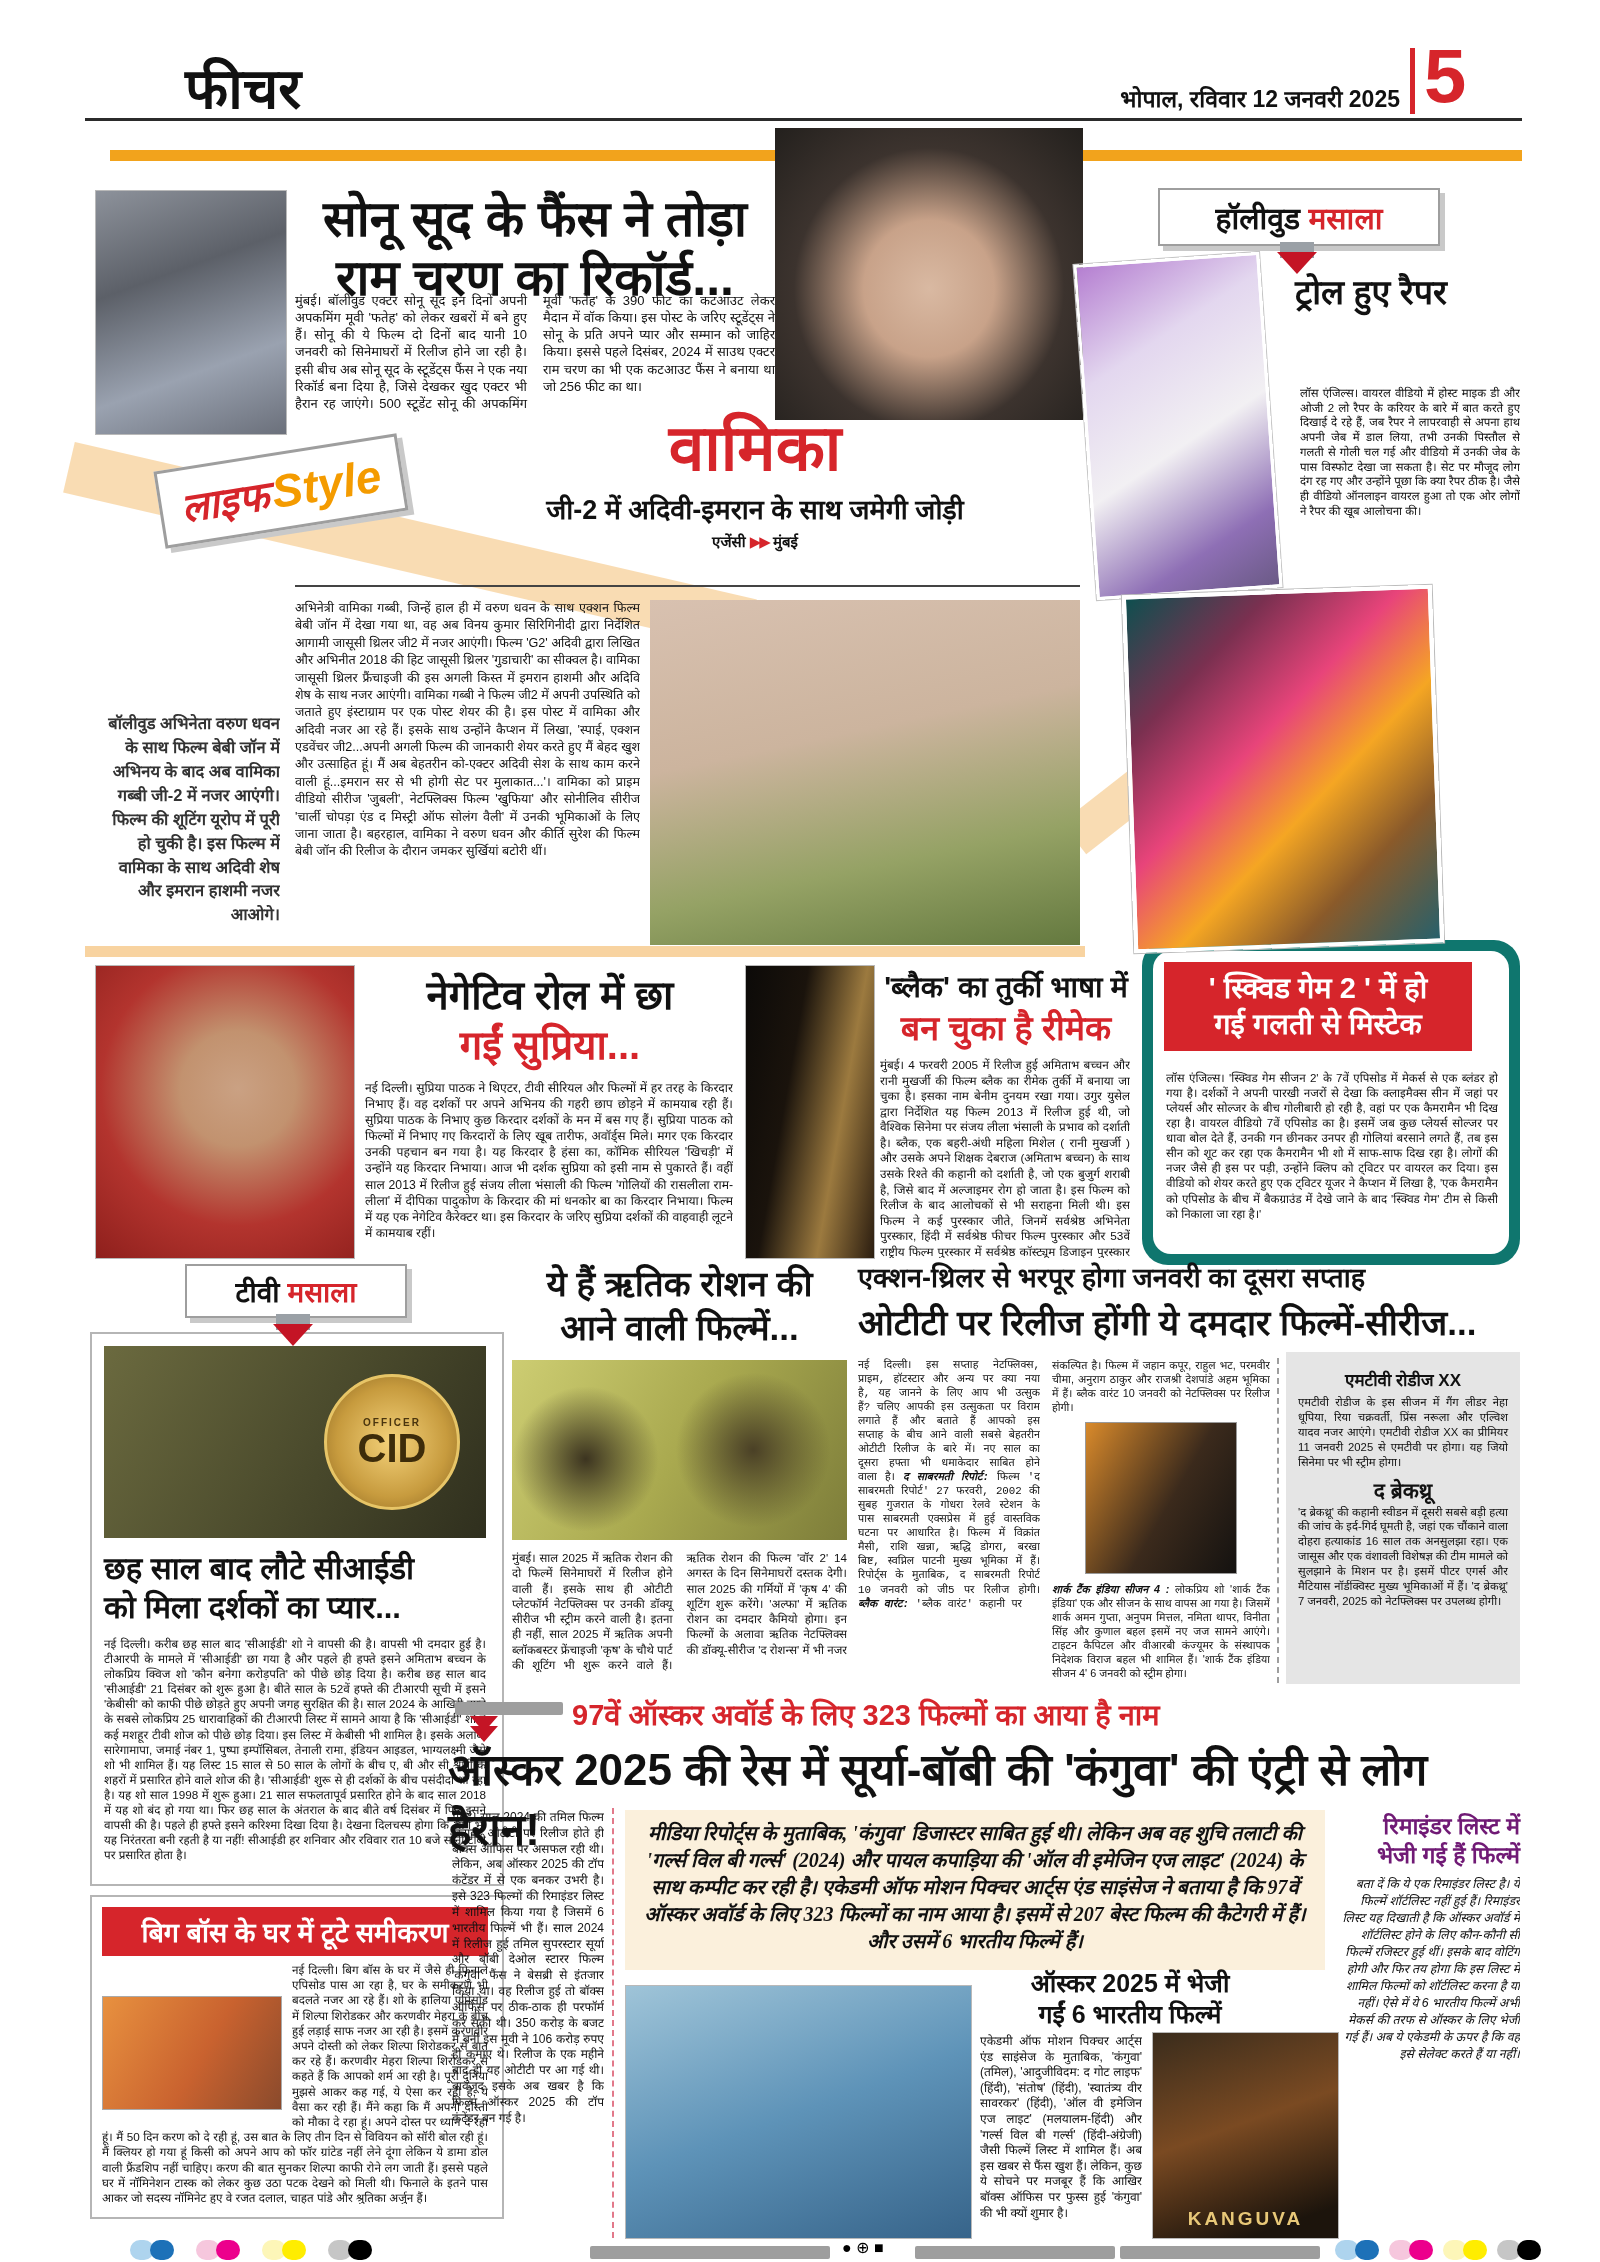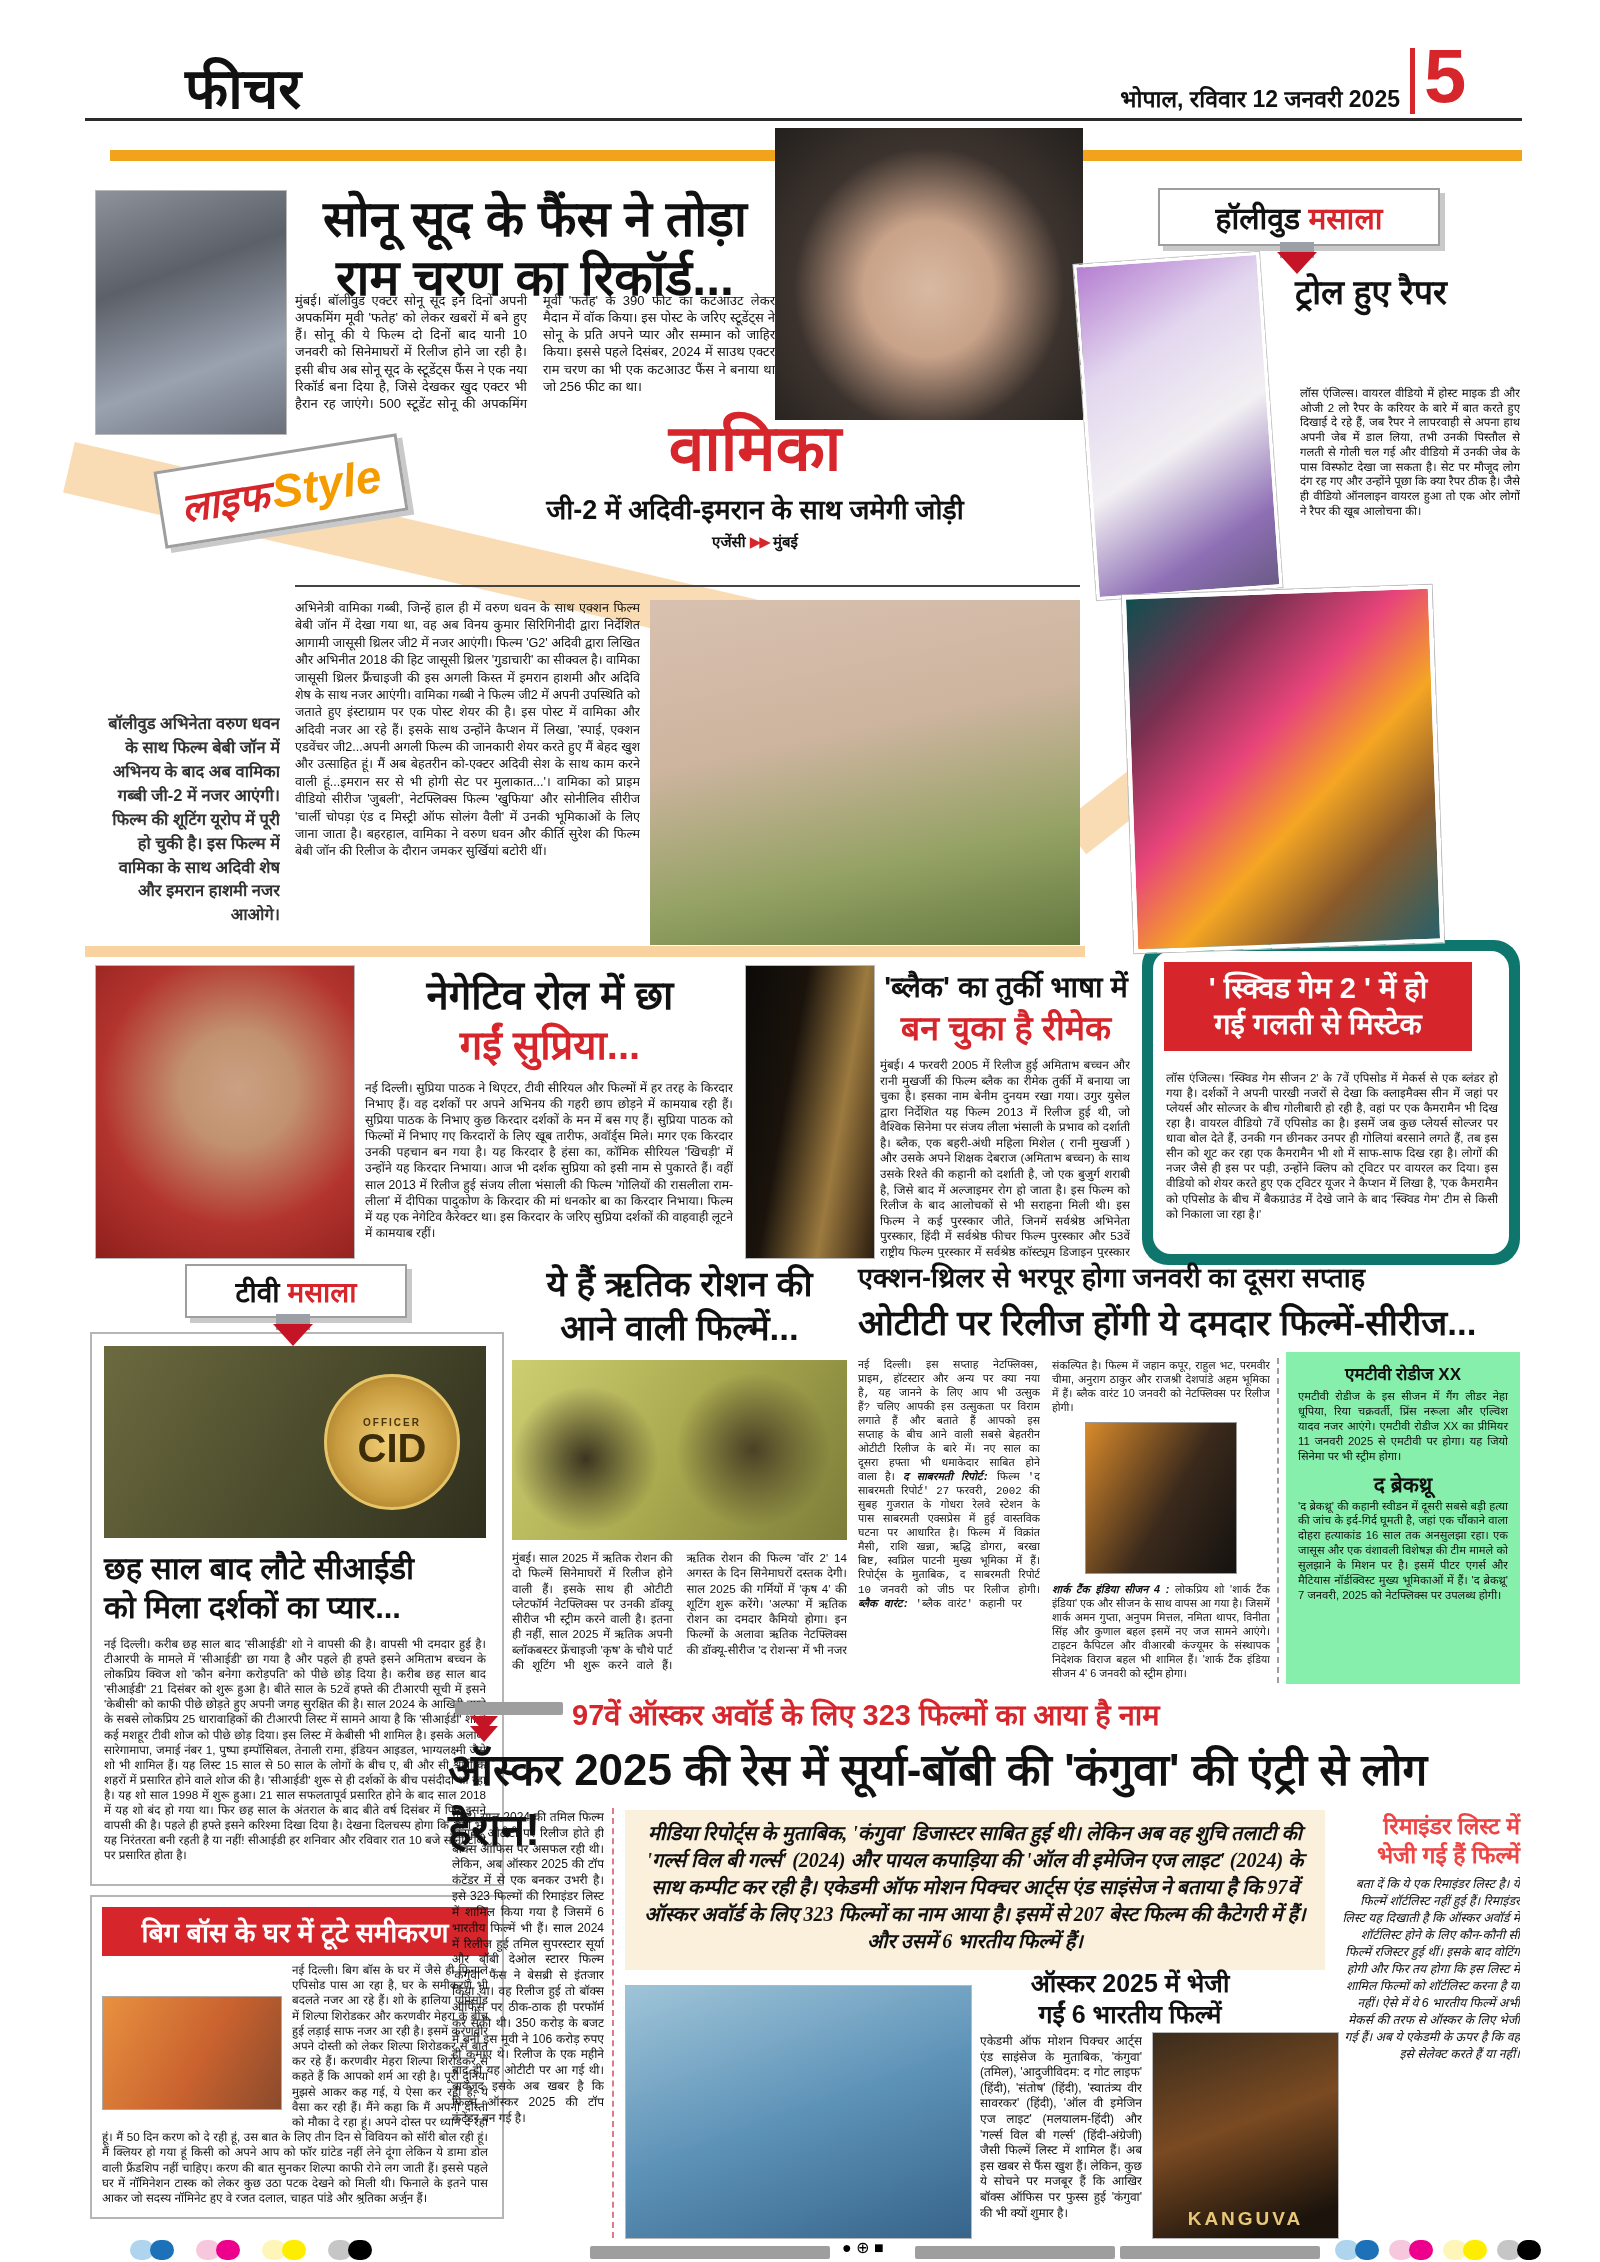--- a/index.html
+++ b/index.html
@@ -144,21 +144,21 @@
     <span>'ब्लैक वारंट' कहानी पर</span>
   </div>
   <div class="abs" style="left:1052px;top:1358px;width:218px;height:330px;overflow:hidden;font-size:10.8px;line-height:1.3;text-align:justify;">
     <span>संकल्पित है। फिल्म में जहान कपूर, राहुल भट, परमवीर चीमा, अनुराग ठाकुर और राजश्री देशपांडे अहम भूमिका में हैं। ब्लैक वारंट 10 जनवरी को नेटफ्लिक्स पर रिलीज होगी।</span>
     <span class="photo" style="display:block;width:150px;height:150px;margin:8px auto;border:1px solid #999;
                  background:linear-gradient(120deg,#d98a2b 0%,#3b2a1c 55%,#141210 100%);"></span>
     <b style="font-style:italic;">शार्क टैंक इंडिया सीजन 4 :</b>
     <span>लोकप्रिय शो 'शार्क टैंक इंडिया' एक और सीजन के साथ वापस आ गया है। जिसमें शार्क अमन गुप्ता, अनुपम मित्तल, नमिता थापर, विनीता सिंह और कुणाल बहल इसमें नए जज सामने आएंगे। टाइटन कैपिटल और वीआरबी कंज्यूमर के संस्थापक निदेशक विराज बहल भी शामिल हैं। 'शार्क टैंक इंडिया सीजन 4' 6 जनवरी को स्ट्रीम होगा।</span>
   </div>
   <div class="abs" style="left:1277px;top:1358px;height:325px;border-left:2px dashed #9e9e9e;"></div>
-  <div class="abs" style="left:1286px;top:1352px;width:234px;height:332px;background:#86efac;padding:10px 12px;box-sizing:border-box;overflow:hidden;">
+  <div class="abs" style="left:1286px;top:1352px;width:234px;height:332px;background:#e5e5e5;padding:16px 12px;box-sizing:border-box;overflow:hidden;">
     <div class="hd ctr" style="font-size:17px;margin-bottom:4px;">एमटीवी रोडीज XX</div>
     <div style="font-size:11.3px;line-height:1.32;text-align:justify;">एमटीवी रोडीज के इस सीजन में गैंग लीडर नेहा धूपिया, रिया चक्रवर्ती, प्रिंस नरूला और एल्विश यादव नजर आएंगे। एमटीवी रोडीज XX का प्रीमियर 11 जनवरी 2025 से एमटीवी पर होगा। यह जियो सिनेमा पर भी स्ट्रीम होगा।</div>
     <div class="hd ctr" style="font-size:21px;margin:6px 0 1px;">द ब्रेकथ्रू</div>
     <div style="font-size:11.3px;line-height:1.32;text-align:justify;">'द ब्रेकथ्रू' की कहानी स्वीडन में दूसरी सबसे बड़ी हत्या की जांच के इर्द-गिर्द घूमती है, जहां एक चौंकाने वाला दोहरा हत्याकांड 16 साल तक अनसुलझा रहा। एक जासूस और एक वंशावली विशेषज्ञ की टीम मामले को सुलझाने के मिशन पर है। इसमें पीटर एगर्स और मैटियास नॉर्डक्विस्ट मुख्य भूमिकाओं में हैं। 'द ब्रेकथ्रू' 7 जनवरी, 2025 को नेटफ्लिक्स पर उपलब्ध होगी।</div>
   </div>
 
   <div class="abs graybar" style="left:455px;top:1702px;width:108px;"></div>
   <div class="abs chev" style="left:470px;top:1716px;border-left-width:14px;border-right-width:14px;border-top-width:16px;"></div>
   <div class="abs chev" style="left:470px;top:1726px;border-left-width:14px;border-right-width:14px;border-top-width:16px;"></div>
   <div class="abs hd red" style="left:572px;top:1694px;width:680px;font-size:29px;">97वें ऑस्कर अवॉर्ड के लिए 323 फिल्मों का आया है नाम</div>
@@ -169,21 +169,21 @@
               font-family:'Liberation Serif','DejaVu Serif',serif;font-style:italic;font-weight:bold;font-size:20px;line-height:1.35;text-align:center;">मीडिया रिपोर्ट्स के मुताबिक, 'कंगुवा' डिजास्टर साबित हुई थी। लेकिन अब वह शुचि तलाटी की 'गर्ल्स विल बी गर्ल्स' (2024) और पायल कपाड़िया की 'ऑल वी इमेजिन एज लाइट' (2024) के साथ कम्पीट कर रही है। एकेडमी ऑफ मोशन पिक्चर आर्ट्स एंड साइंसेज ने बताया है कि 97वें ऑस्कर अवॉर्ड के लिए 323 फिल्मों का नाम आया है। इसमें से 207 बेस्ट फिल्म की कैटेगरी में हैं। और उसमें 6 भारतीय फिल्में हैं।</div>
   <div class="abs photo" style="left:625px;top:1985px;width:345px;height:252px;background:linear-gradient(160deg,#9fc4d8 0%,#5e93b8 50%,#37648a 100%);"></div>
   <div class="abs hd ctr" style="left:980px;top:1968px;width:300px;font-size:25px;line-height:1.25;">
     <div>ऑस्कर 2025 में भेजी</div>
     <div>गईं 6 भारतीय फिल्में</div>
   </div>
   <div class="abs jtxt" style="left:980px;top:2034px;width:162px;height:204px;font-size:12px;line-height:1.3;">एकेडमी ऑफ मोशन पिक्चर आर्ट्स एंड साइंसेज के मुताबिक, 'कंगुवा' (तमिल), 'आदुजीविदम: द गोट लाइफ' (हिंदी), 'संतोष' (हिंदी), 'स्वातंत्र्य वीर सावरकर' (हिंदी), 'ऑल वी इमेजिन एज लाइट' (मलयालम-हिंदी) और 'गर्ल्स विल बी गर्ल्स' (हिंदी-अंग्रेजी) जैसी फिल्में लिस्ट में शामिल हैं। अब इस खबर से फैंस खुश हैं। लेकिन, कुछ ये सोचने पर मजबूर हैं कि आखिर बॉक्स ऑफिस पर फुस्स हुई 'कंगुवा' की भी क्यों शुमार है।</div>
   <div class="abs photo" style="left:1152px;top:2032px;width:185px;height:205px;background:linear-gradient(160deg,#3a2c1c 0%,#7a4a22 45%,#1c140c 88%);">
     <div class="abs ctr" style="left:0;right:0;bottom:8px;color:#e8c878;font-weight:bold;font-size:19px;letter-spacing:3px;">KANGUVA</div>
   </div>
-  <div class="abs hd" style="left:1342px;top:1812px;width:178px;font-size:23px;color:#ef4444;text-align:right;line-height:1.25;">
+  <div class="abs hd" style="left:1342px;top:1812px;width:178px;font-size:23px;color:#701a75;text-align:right;line-height:1.25;">
     <div>रिमाइंडर लिस्ट में</div>
     <div>भेजी गई हैं फिल्में</div>
   </div>
   <div class="abs" style="left:1342px;top:1876px;width:178px;height:320px;overflow:hidden;font-size:12.3px;line-height:1.38;text-align:right;font-style:italic;">बता दें कि ये एक रिमाइंडर लिस्ट है। ये फिल्में शॉर्टलिस्ट नहीं हुई हैं। रिमाइंडर लिस्ट यह दिखाती है कि ऑस्कर अवॉर्ड में शॉर्टलिस्ट होने के लिए कौन-कौनी सी फिल्में रजिस्टर हुई थीं। इसके बाद वोटिंग होगी और फिर तय होगा कि इस लिस्ट में शामिल फिल्मों को शॉर्टलिस्ट करना है या नहीं। ऐसे में ये 6 भारतीय फिल्में अभी मेकर्स की तरफ से ऑस्कर के लिए भेजी गई हैं। अब ये एकेडमी के ऊपर है कि वह इसे सेलेक्ट करते हैं या नहीं।</div>
 
   <div class="abs" style="left:130px;top:2240px;display:flex;gap:22px;">
     <span class="pillpair">
         <span class="pill" style="background:#aed4ee;"></span>
         <span class="pill" style="background:#1d71b8;margin-left:-4px;"></span>
       </span>

